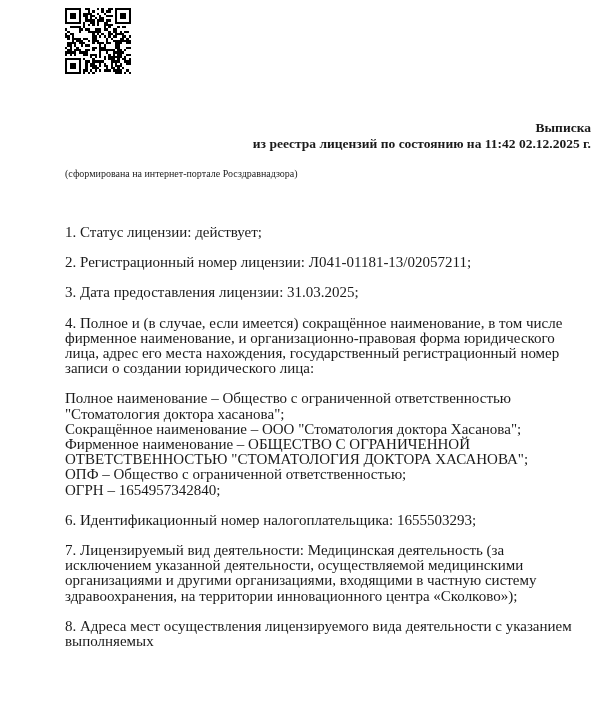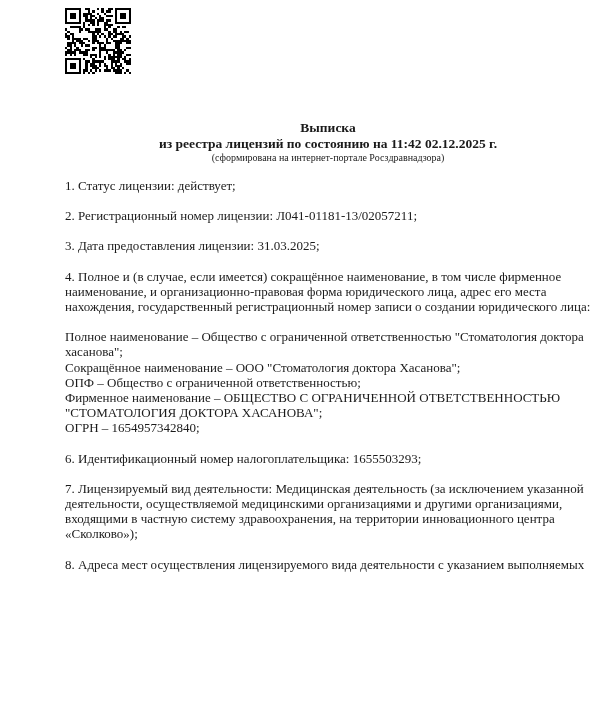--- a/index.html
+++ b/index.html
@@ -23,34 +23,34 @@
   }
   .qr {
     width: 66px;
     height: 66px;
     margin: 0 0 0 0;
   }
   #qr-svg { display: block; shape-rendering: crispEdges; }
   #qr-svg rect { fill: #000; }
   .title {
     margin: 46px 0 0 0;
-    text-align: center;
+    text-align: right;
     font-size: 13.5px;
     font-weight: bold;
     line-height: 16px;
   }
   .subtitle {
-    margin-top: 0;
-    text-align: center;
+    margin-top: 16px;
+    text-align: left;
     font-size: 10px;
     color: #1a1a1a;
   }
   .doc-body {
-    margin-top: 15px;
-    font-size: 13px;
+    margin-top: 46px;
+    font-size: 15px;
     line-height: 15.2px;
   }
   .para {
     margin: 0 0 15px 0;
   }
   .para:last-child { margin-bottom: 0; }
 </style>
 </head>
 <body>
 
@@ -416,22 +416,22 @@
       </div>
 
 
       <div class="para">
         <div>4. Полное и (в случае, если имеется) сокращённое наименование, в том числе фирменное наименование, и организационно-правовая форма юридического лица, адрес его места нахождения, государственный регистрационный номер записи о создании юридического лица:</div>
       </div>
 
       <div class="para">
         <div>Полное наименование – Общество с ограниченной ответственностью "Стоматология доктора хасанова";</div>
         <div>Сокращённое наименование – ООО "Стоматология доктора Хасанова";</div>
+        <div>Фирменное наименование – ОБЩЕСТВО С ОГРАНИЧЕННОЙ ОТВЕТСТВЕННОСТЬЮ "СТОМАТОЛОГИЯ ДОКТОРА ХАСАНОВА";</div>
         <div>ОПФ – Общество с ограниченной ответственностью;</div>
-        <div>Фирменное наименование – ОБЩЕСТВО С ОГРАНИЧЕННОЙ ОТВЕТСТВЕННОСТЬЮ "СТОМАТОЛОГИЯ ДОКТОРА ХАСАНОВА";</div>
         <div>ОГРН – 1654957342840;</div>
       </div>
 
       <div class="para">
         <div>6. Идентификационный номер налогоплательщика: 1655503293;</div>
       </div>
 
       <div class="para">
         <div>7. Лицензируемый вид деятельности: Медицинская деятельность (за исключением указанной деятельности, осуществляемой медицинскими организациями и другими организациями, входящими в частную систему здравоохранения, на территории инновационного центра «Сколково»);</div>
       </div>

